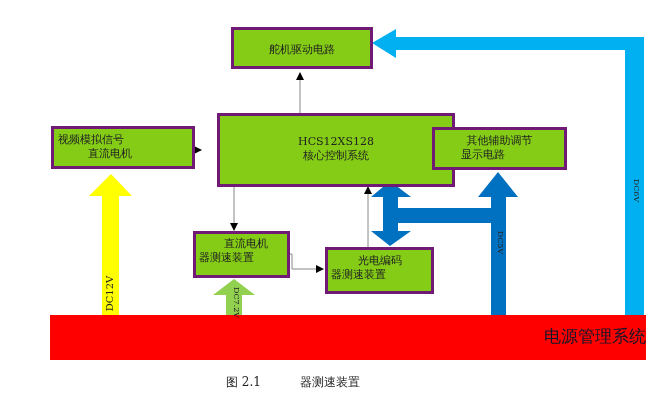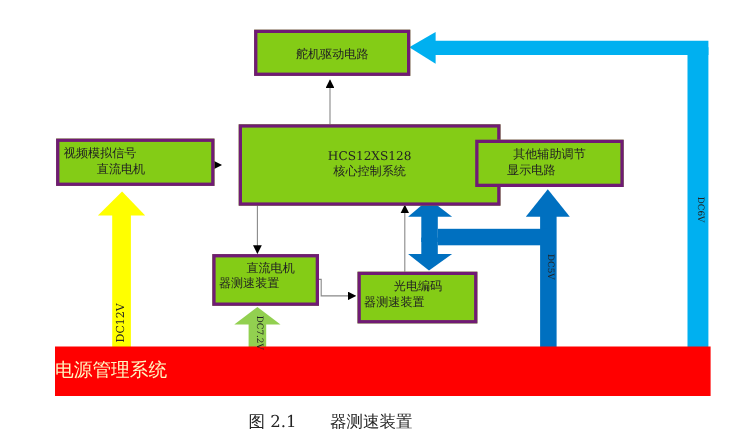--- a/index.html
+++ b/index.html
@@ -3,23 +3,23 @@
 <meta charset="utf-8">
 <style>
   html, body { margin: 0; padding: 0; background: #ffffff; }
   body { width: 668px; height: 407px; position: relative; overflow: hidden;
          font-family: "DejaVu Serif", "Liberation Serif", serif; color: #1a1a1a; }
   #diagram { position: absolute; left: 0; top: 0; }
   .box { position: absolute; background: #84cc16; border: 3px solid #701a75; box-sizing: border-box;
          font-size: 11px; line-height: 14px; color: #222; }
   .box .t { position: absolute; white-space: nowrap; }
   .power { position: absolute; left: 50px; top: 315px; width: 596px; height: 45px; background: #ff0000; }
-  .power span { position: absolute; left: 0; right: 0; top: 10px; text-align: left; font-size: 17px; color: #fef9c3; }
+  .power span { position: absolute; left: 0; right: 0; top: 10px; text-align: right; font-size: 17px; color: #0f172a; }
   .vlabel { position: absolute; font-size: 9px; color: #222; transform-origin: center center; white-space: nowrap; }
-  .caption { position: absolute; top: 374px; font-size: 15px; color: #222; white-space: nowrap; }
+  .caption { position: absolute; top: 374px; font-size: 12px; color: #222; white-space: nowrap; }
 </style>
 </head>
 <body>
 
 <svg id="diagram" width="668" height="407">
   <defs>
     <marker id="ah" markerWidth="8" markerHeight="8" refX="7" refY="4" orient="auto" markerUnits="userSpaceOnUse">
       <path d="M0,0 L8,4 L0,8 Z" fill="#000"></path>
     </marker>
   </defs>

